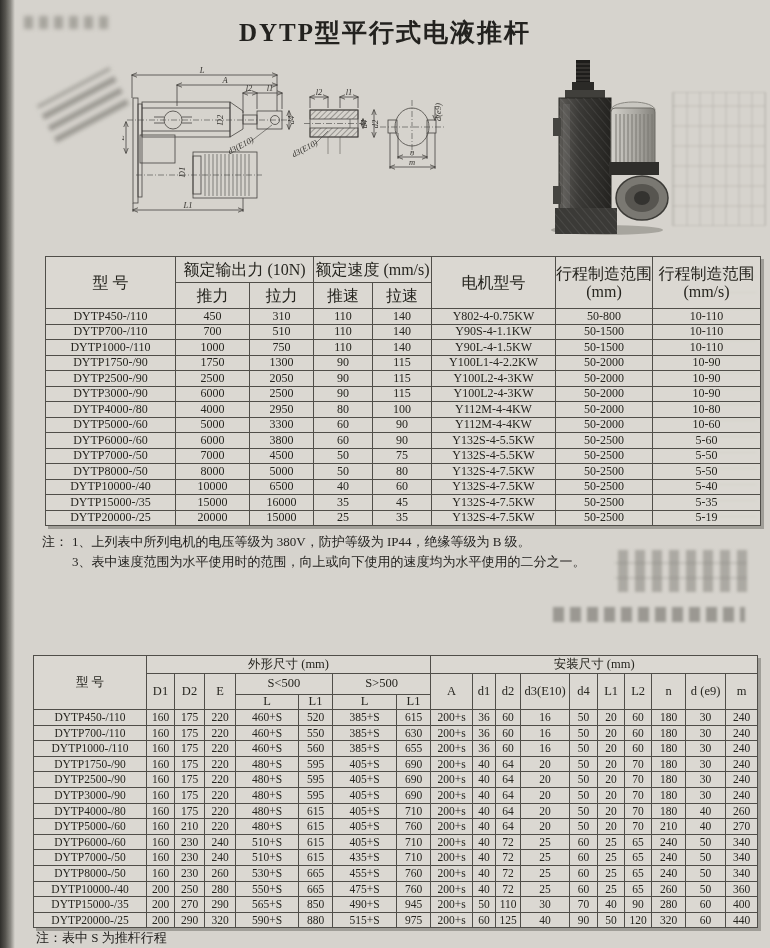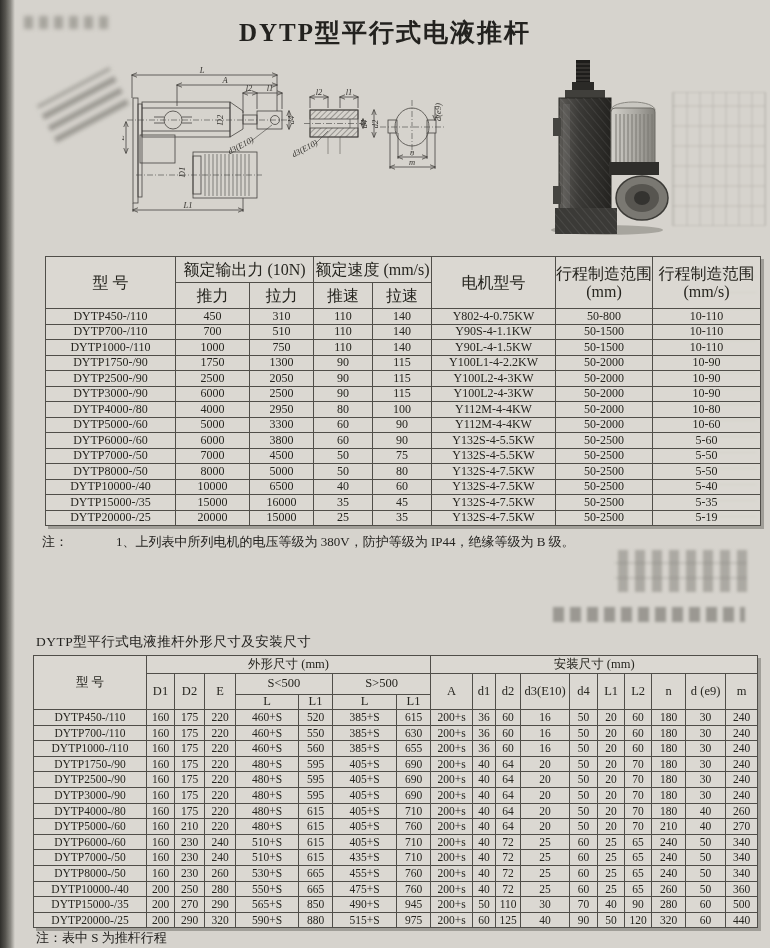--- a/index.html
+++ b/index.html
@@ -12,21 +12,21 @@
   .page-title{position:absolute;left:0;right:0;top:16px;text-align:center;
     font-size:25px;font-weight:bold;letter-spacing:2px;color:#23221f;}
   
   .caption{position:absolute;font-size:13.5px;color:#242320;letter-spacing:.5px;}
   #cap1{left:44px;top:235px;}
   #cap2{left:36px;top:633px;}
   .footnote{position:absolute;left:36px;top:929px;font-size:13px;color:#242320;}
   .notes{position:absolute;left:42px;top:532px;width:702px;font-size:13px;
     line-height:19.5px;display:flex;color:#242320;}
   .notes-prefix{flex:0 0 30px;}
-  .note-item{padding-left:24px;text-indent:-24px;margin-left:44px;}
+  .note-item{padding-left:24px;text-indent:-24px;}
   
   table{position:absolute;border-collapse:collapse;table-layout:fixed;
     background:rgba(226,224,218,.42);box-shadow:3px 3px 0 rgba(96,94,88,.45);
     border:1.5px solid #44423e;}
   #t1{left:45px;top:256px;width:715px;}
   #t2{left:33px;top:655px;width:724px;}
   th,td{border:1px solid #504e49;text-align:center;vertical-align:middle;padding:0;
     font-weight:normal;overflow:hidden;white-space:nowrap;line-height:1.1;color:#26251f;}
   #t1 thead tr{height:26px;}
   #t1 th{font-size:16px;white-space:pre-line;}
@@ -421,24 +421,24 @@
           <td>50-2500</td>
           <td>5-19</td>
         </tr>
       </tbody>
     </table>
 
   <div class="notes">
     <div class="notes-prefix">注：</div>
     <div class="notes-items">
       <div class="note-item">1、上列表中所列电机的电压等级为 380V，防护等级为 IP44，绝缘等级为 B 级。</div>
+      <div class="note-item">3、表中速度范围为水平使用时的范围，向上或向下使用的速度均为水平使用的二分之一。</div>
     </div>
   </div>
 
-  <div class="caption" id="cap2">DYTP型平行式电液推杆外形尺寸及安装尺寸</div>
   <table id="t2">
       <colgroup>
         <col style="width: 113px;">
         <col style="width: 28px;">
         <col style="width: 30px;">
         <col style="width: 31px;">
         <col style="width: 63px;">
         <col style="width: 34px;">
         <col style="width: 64px;">
         <col style="width: 34px;">
@@ -735,21 +735,21 @@
           <td>945</td>
           <td>200+s</td>
           <td>50</td>
           <td>110</td>
           <td>30</td>
           <td>70</td>
           <td>40</td>
           <td>90</td>
           <td>280</td>
           <td>60</td>
-          <td>500</td>
+          <td>400</td>
         </tr>
         <tr>
           <td>DYTP20000-/25</td>
           <td>200</td>
           <td>290</td>
           <td>320</td>
           <td>590+S</td>
           <td>880</td>
           <td>515+S</td>
           <td>975</td>

